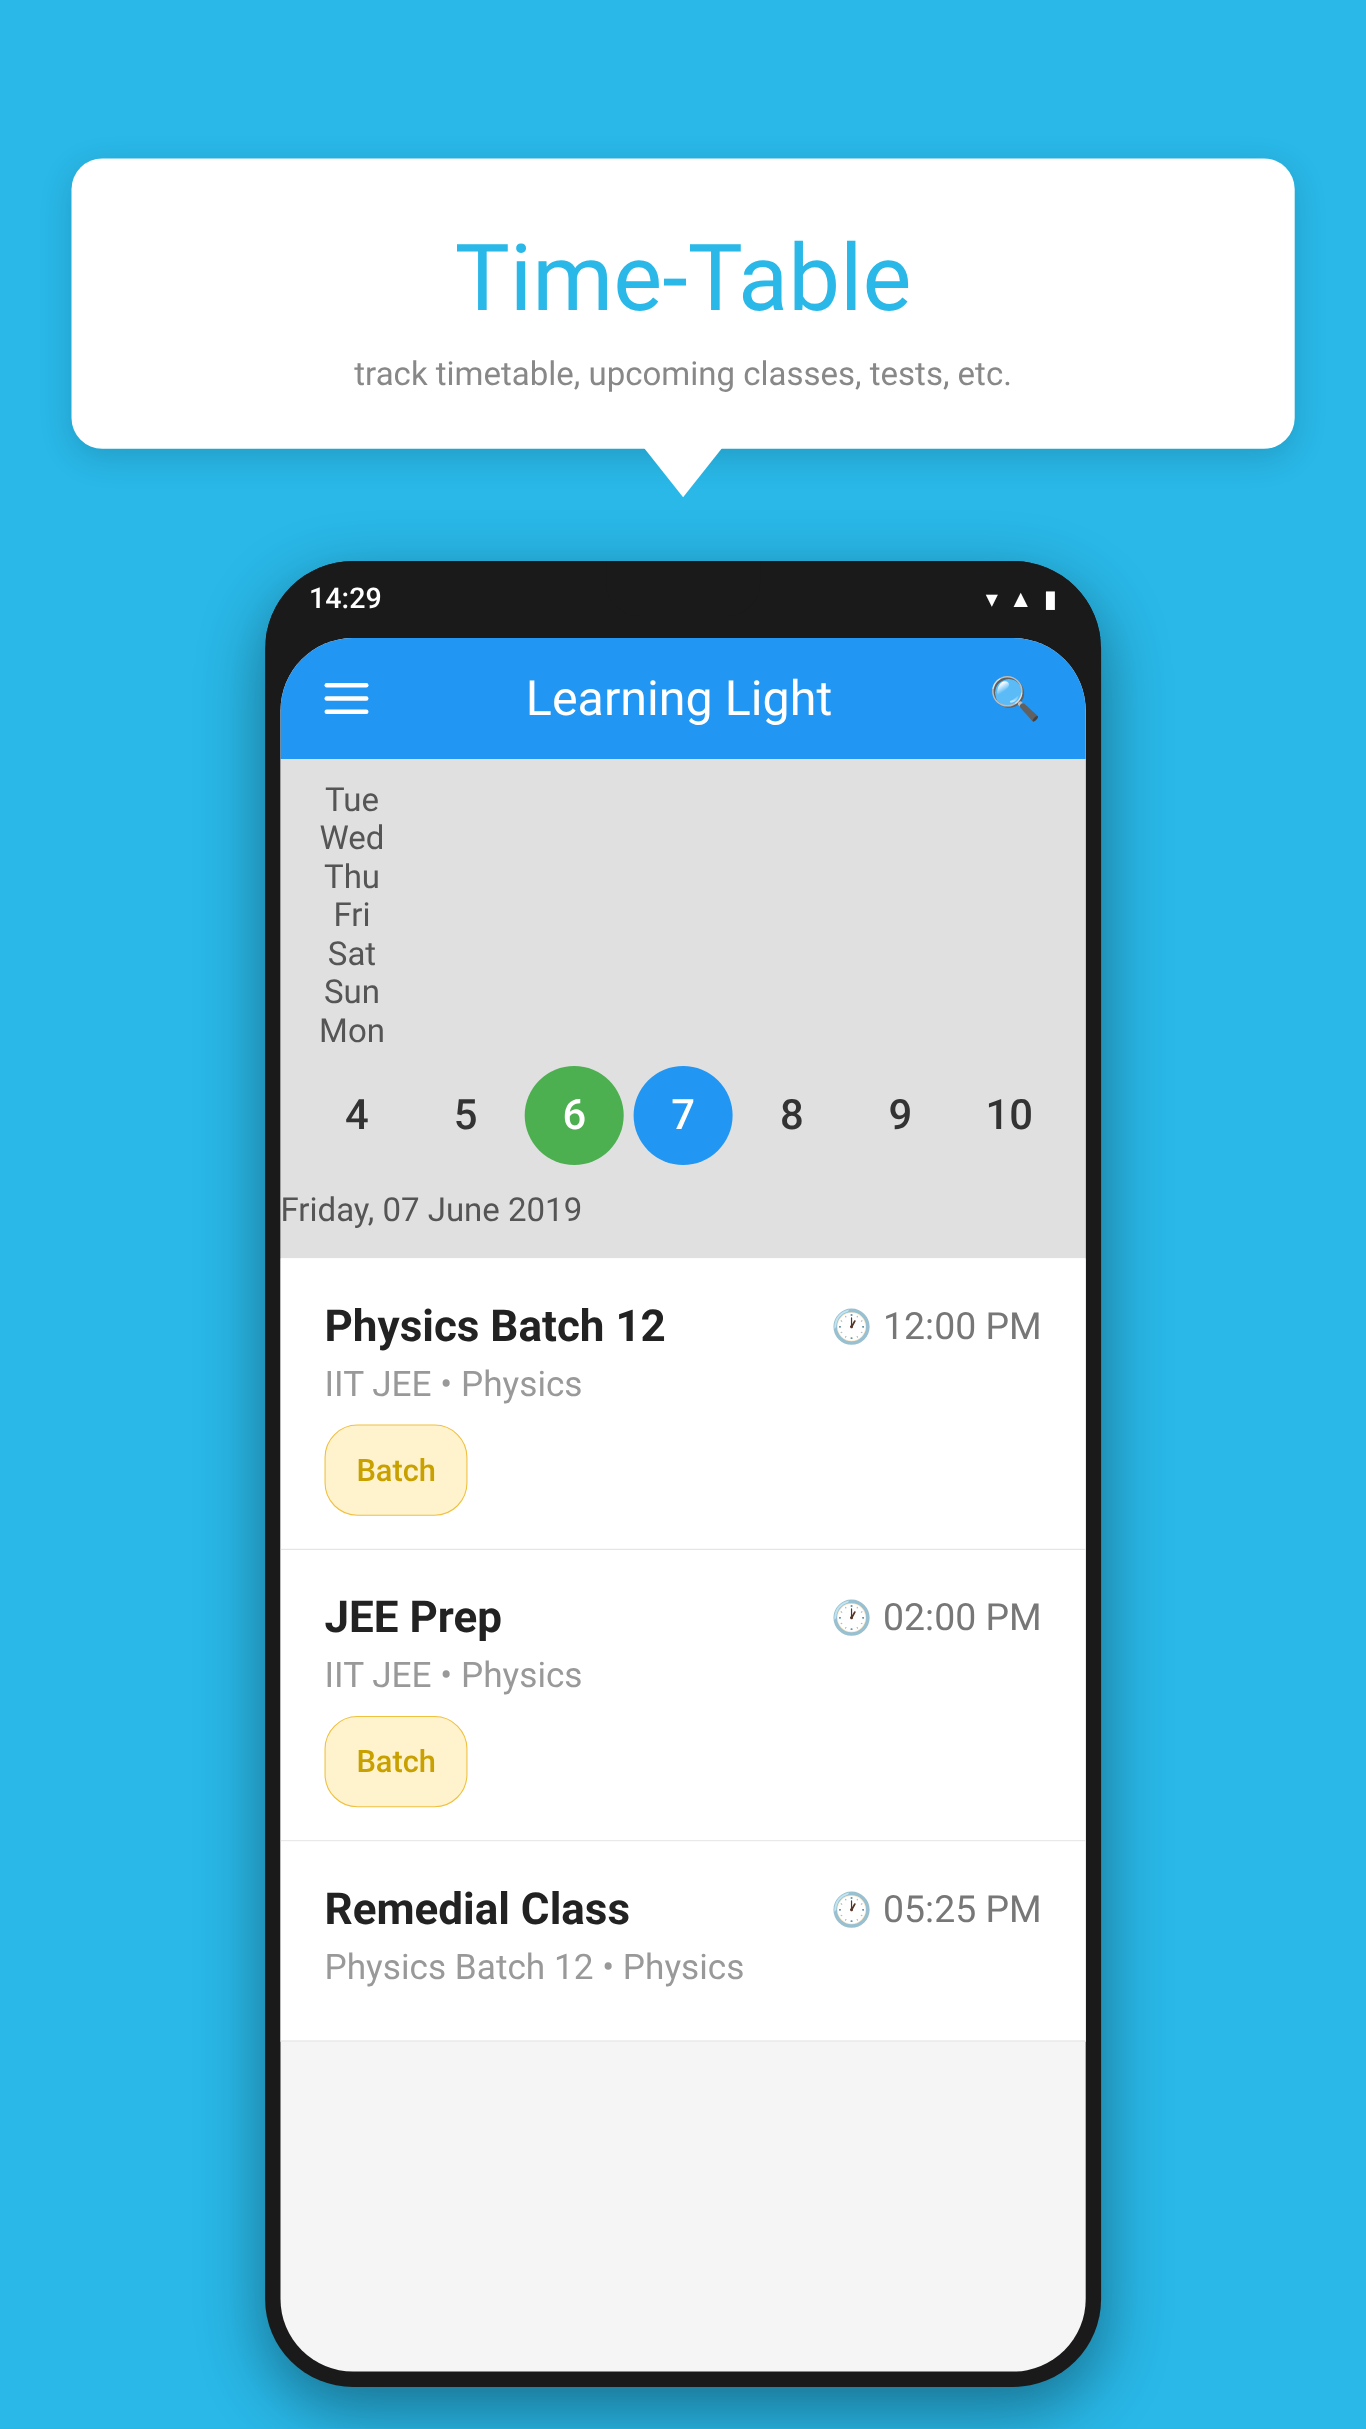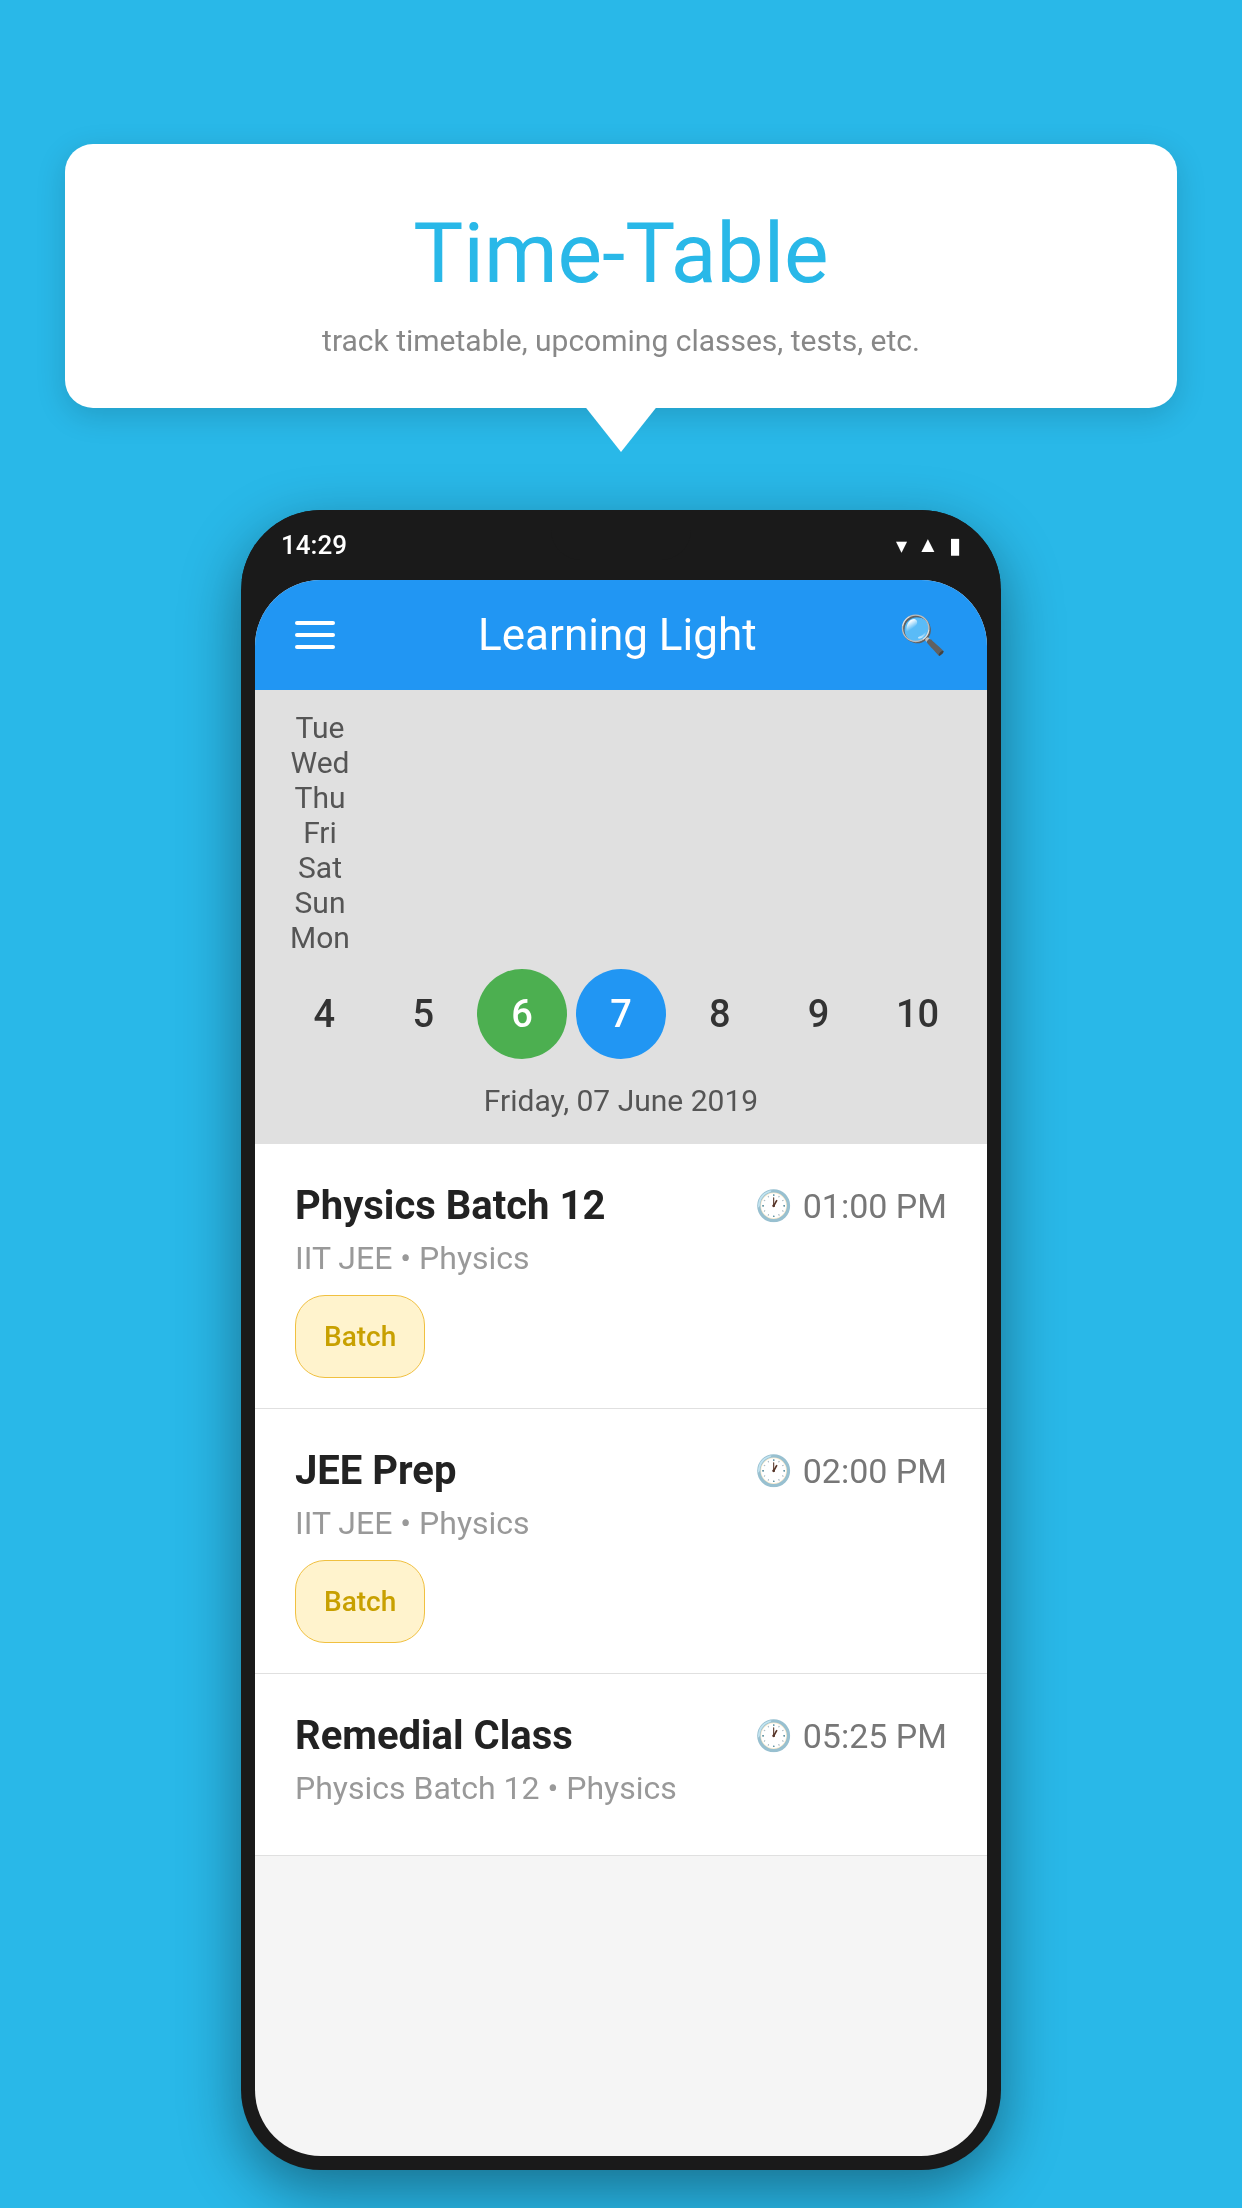--- a/index.html
+++ b/index.html
@@ -191,21 +191,21 @@
       background: #4caf50;
       color: white;
     }
 
     .date-item.selected {
       background: #2196f3;
       color: white;
     }
 
     .calendar-date-label {
-      text-align: center;
+      text-align: left;
       color: #555;
       font-size: 30px;
       padding: 10px 0 16px;
     }
 
     
     .schedule-list {
       background: white;
       flex: 1;
     }
@@ -327,21 +327,21 @@
       <div class="calendar-date-label">Friday, 07 June 2019</div>
     </div>
 
     <div class="schedule-list">
 
       <div class="schedule-item">
         <div class="schedule-item-header">
           <span class="schedule-item-name">Physics Batch 12</span>
           <span class="schedule-item-time">
             <span class="clock-icon">🕐</span>
-            <span>01:00 PM</span>
+            <span>12:00 PM</span>
           </span>
         </div>
         <div class="schedule-item-sub">IIT JEE • Physics</div>
         <span class="batch-badge">Batch</span>
       </div>
 
       <div class="schedule-item">
         <div class="schedule-item-header">
           <span class="schedule-item-name">JEE Prep</span>
           <span class="schedule-item-time">

